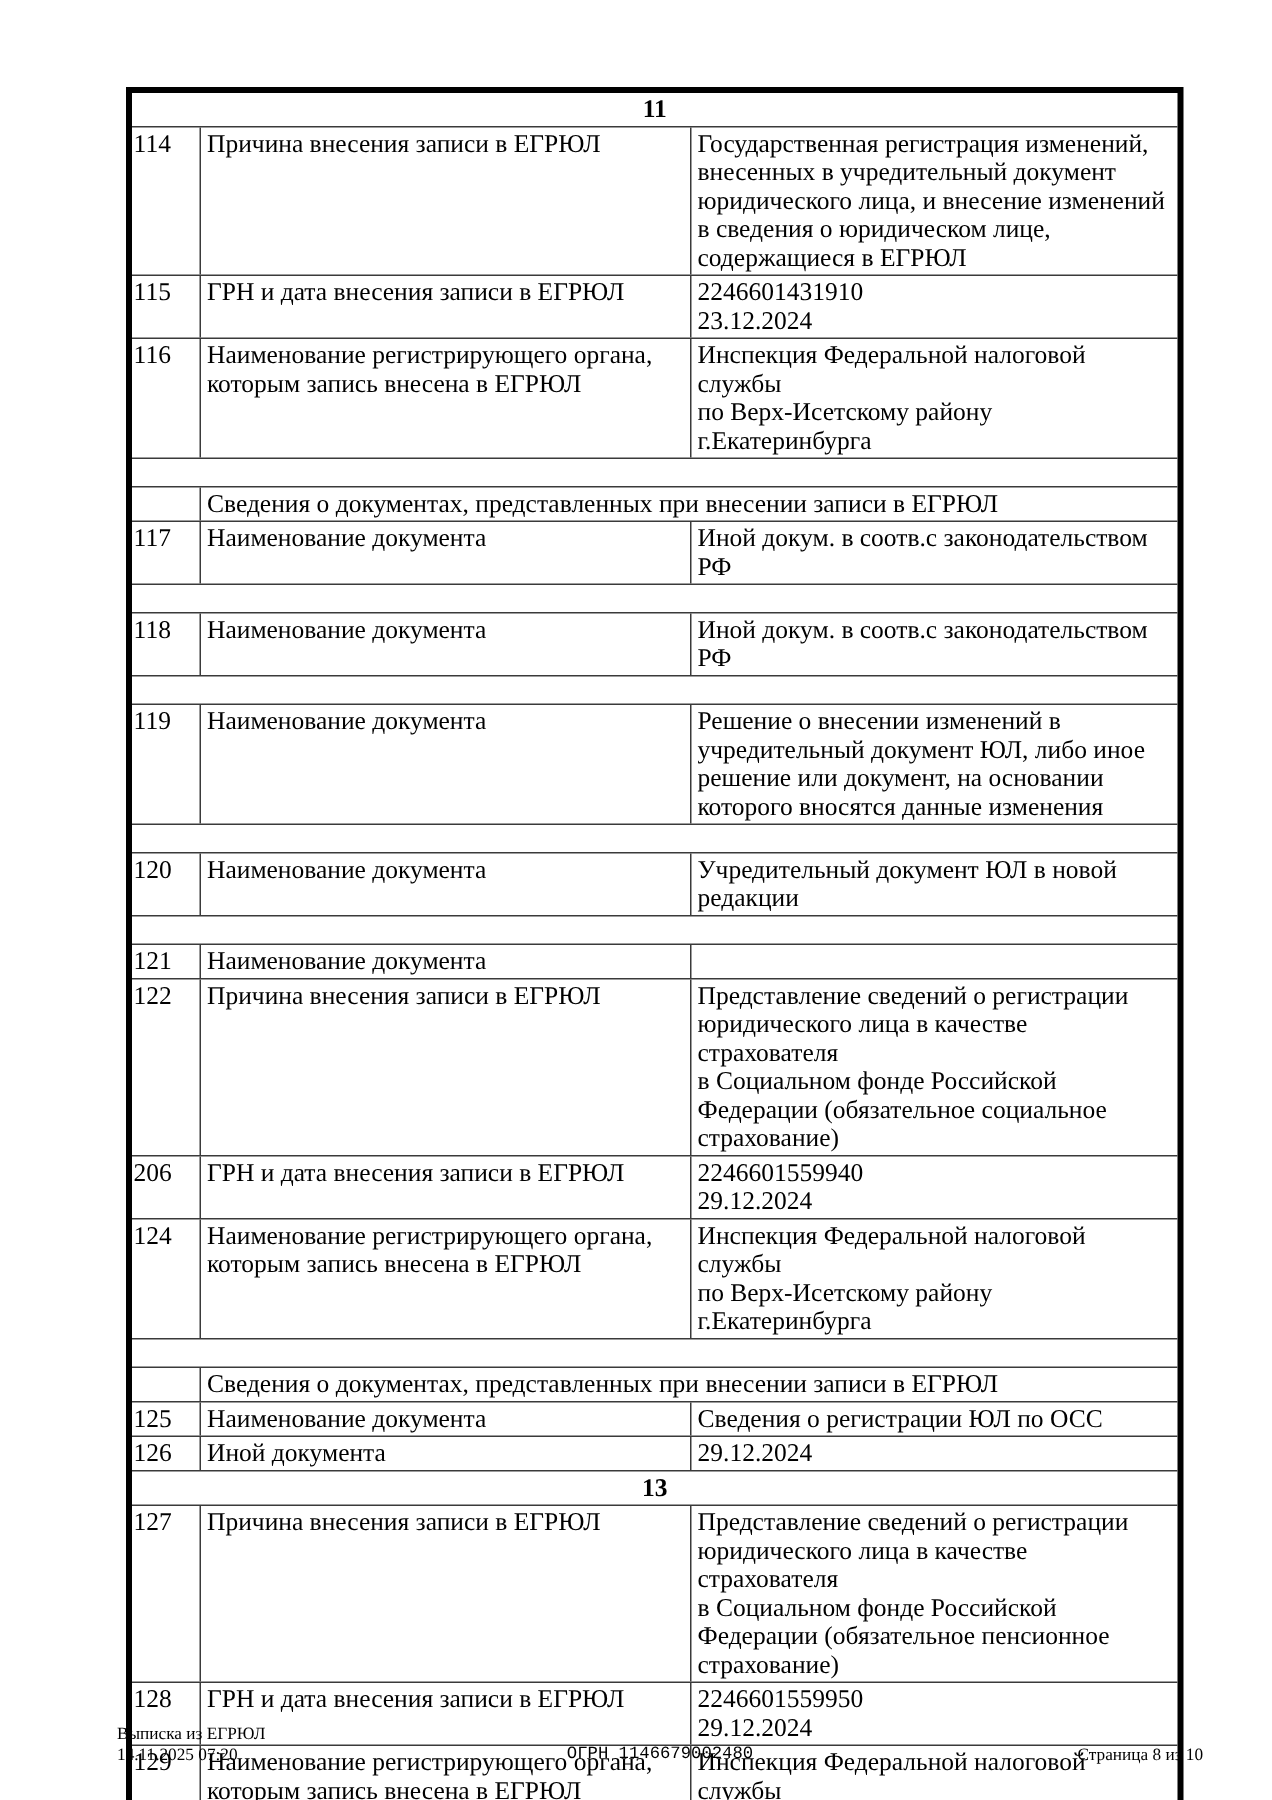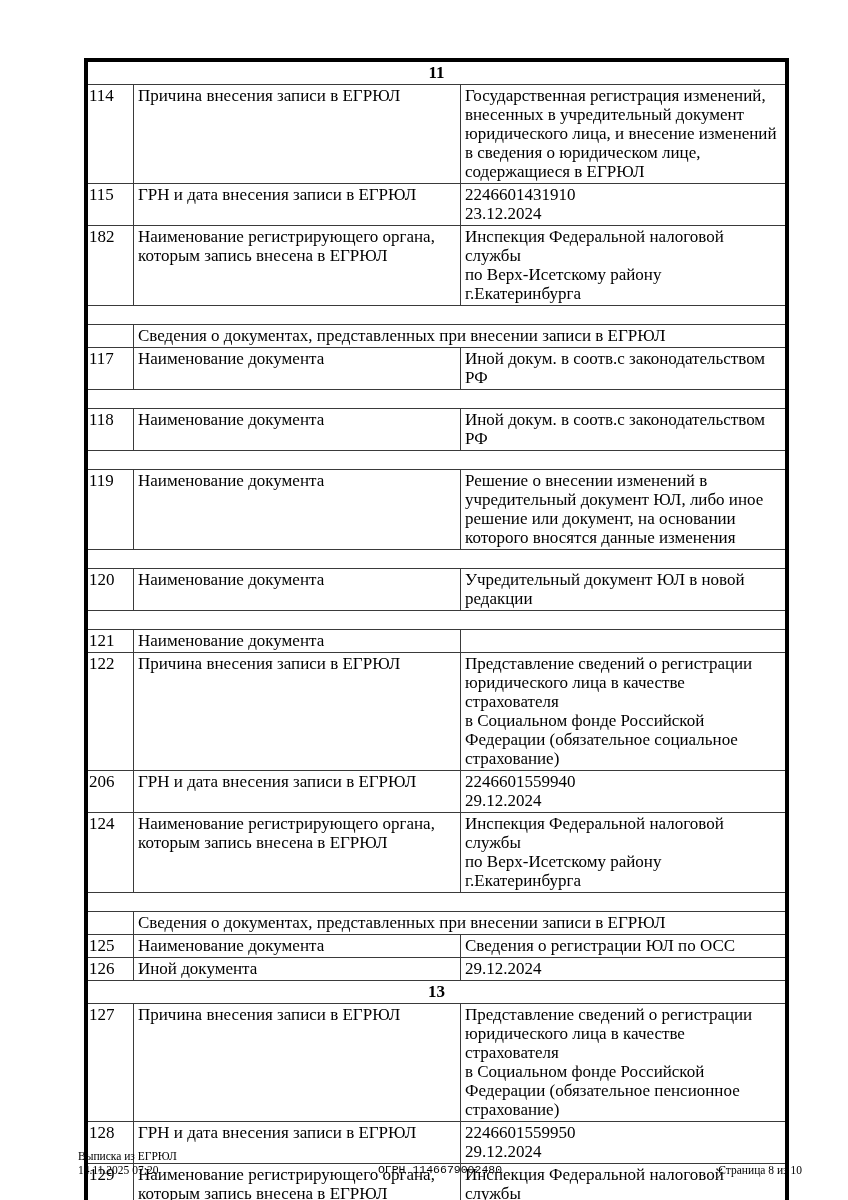--- a/index.html
+++ b/index.html
@@ -36,21 +36,21 @@
   .cell {
     box-sizing: border-box;
     padding: 1px 4px 2px 4px;
     white-space: pre-line;
     overflow: hidden;
   }
   .num-cell {
     width: 46px;
     flex: 0 0 46px;
     border-right: 1px solid #3a3a3a;
-    text-align: left;
+    text-align: center;
     padding-left: 1px;
     padding-right: 19px;
   }
   .label-cell {
     width: 327px;
     flex: 0 0 327px;
     border-right: 1px solid #3a3a3a;
   }
   .value-cell { flex: 1 1 auto; }
   .wide-cell { flex: 1 1 auto; }
@@ -97,21 +97,21 @@
 в сведения о юридическом лице,
 содержащиеся в ЕГРЮЛ</div>
       </div>
       <div class="row field-row">
         <div class="cell num-cell">115</div>
         <div class="cell label-cell">ГРН и дата внесения записи в ЕГРЮЛ</div>
         <div class="cell value-cell">2246601431910
 23.12.2024</div>
       </div>
       <div class="row field-row">
-        <div class="cell num-cell">182</div>
+        <div class="cell num-cell">116</div>
         <div class="cell label-cell">Наименование регистрирующего органа,
 которым запись внесена в ЕГРЮЛ</div>
         <div class="cell value-cell">Инспекция Федеральной налоговой службы
 по Верх-Исетскому району г.Екатеринбурга</div>
       </div>
       <div class="row spacer-row"></div>
       <div class="row subheader-row">
         <div class="cell num-cell"></div>
         <div class="cell wide-cell">Сведения о документах, представленных при внесении записи в ЕГРЮЛ</div>
       </div>

